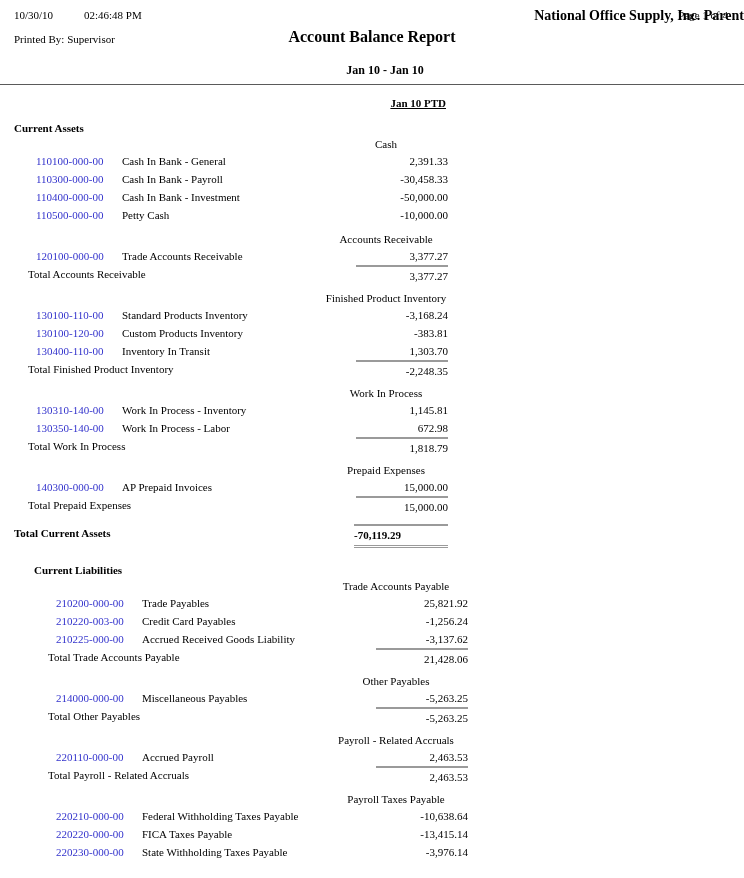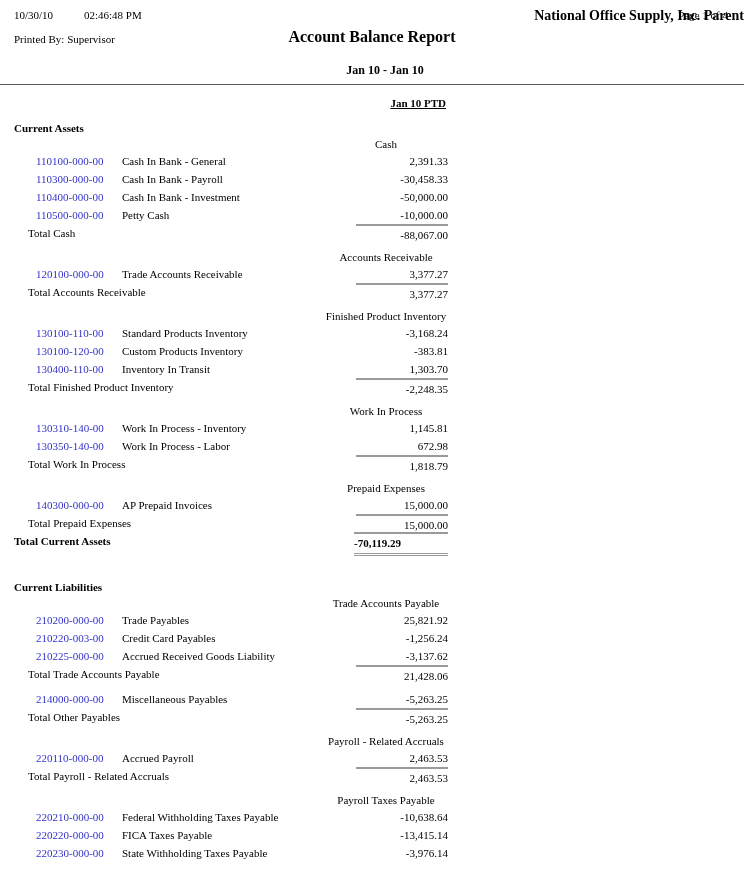--- a/index.html
+++ b/index.html
@@ -26,34 +26,34 @@
                 font-weight: bold; font-size: 16px; }
   .hdr-period { position: absolute; left: 13px; top: 63px; width: 100%; text-align: center;
                 font-weight: bold; font-size: 12px; }
   .hdr-rule   { position: absolute; left: 0; top: 84px; width: 744px; height: 0;
                 border-top: 1px solid var(--rule-dark, #5a5a5a); }
   .col-header { position: absolute; left: 358px; top: 97px; width: 90px; text-align: right;
                 font-weight: bold; text-decoration: underline; padding-right: 2px; }
   
   .report-body { position: absolute; left: 0; top: 120px; width: 744px; }
   .section { width: 100%; }
-  .section + .section { margin-top: 21px; }
+  .section + .section { margin-top: 12px; padding-left: 20px; }
   .section-title { font-weight: bold; margin-left: 14px; height: 16px; line-height: 16px; }
   .group { margin-top: 7px; }
   .section-title + .group { margin-top: 0; }
   .group-name { margin-left: 28px; height: 16px; line-height: 16px; text-align: center; }
   .acct-row { position: relative; height: 18px; line-height: 18px; }
   .acct  { position: absolute; left: 36px; color: var(--link, #3333cc); cursor: pointer; }
   .desc  { position: absolute; left: 122px; }
   .val   { position: absolute; left: 338px; width: 110px; text-align: right; }
   .total-row { position: relative; height: 18px; line-height: 18px; }
   .total-label { position: absolute; left: 28px; }
   .total-val { position: absolute; left: 356px; top: 0; width: 92px; text-align: right;
                border-top: 2px solid var(--rule, #9a9a9a); }
-  .grand-row { position: relative; height: 26px; }
+  .grand-row { position: relative; height: 26px; margin-top: 10px; }
   .grand-label { position: absolute; left: 14px; top: 3px; font-weight: bold; }
   .grand-val { position: absolute; left: 354px; top: 0; width: 94px; text-align: left;
                font-weight: bold; line-height: 19px;
                border-top: 2px solid var(--rule, #9a9a9a);
                border-bottom: 3px double var(--rule, #9a9a9a); }
 </style>
 </head>
 <body>
 
 <div class="page" style="--link: #3333cc; --rule: #9a9a9a; --rule-dark: #5a5a5a;">
@@ -86,24 +86,20 @@
           <div class="acct-row">
             <span class="acct">110400-000-00</span>
             <span class="desc">Cash In Bank - Investment</span>
             <span class="val">-50,000.00</span>
           </div>
           <div class="acct-row">
             <span class="acct">110500-000-00</span>
             <span class="desc">Petty Cash</span>
             <span class="val">-10,000.00</span>
           </div>
-          <div class="total-row">
-            <span class="total-label">Total Cash</span>
-            <span class="total-val">-88,067.00</span>
-          </div>
         </div>
         <div class="group">
           <div class="group-name">Accounts Receivable</div>
           <div class="acct-row">
             <span class="acct">120100-000-00</span>
             <span class="desc">Trade Accounts Receivable</span>
             <span class="val">3,377.27</span>
           </div>
           <div class="total-row">
             <span class="total-label">Total Accounts Receivable</span>
@@ -184,20 +180,21 @@
             <span class="acct">210225-000-00</span>
             <span class="desc">Accrued Received Goods Liability</span>
             <span class="val">-3,137.62</span>
           </div>
           <div class="total-row">
             <span class="total-label">Total Trade Accounts Payable</span>
             <span class="total-val">21,428.06</span>
           </div>
         </div>
         <div class="group">
+          <div class="group-name">Other Payables</div>
           <div class="acct-row">
             <span class="acct">214000-000-00</span>
             <span class="desc">Miscellaneous Payables</span>
             <span class="val">-5,263.25</span>
           </div>
           <div class="total-row">
             <span class="total-label">Total Other Payables</span>
             <span class="total-val">-5,263.25</span>
           </div>
         </div>

